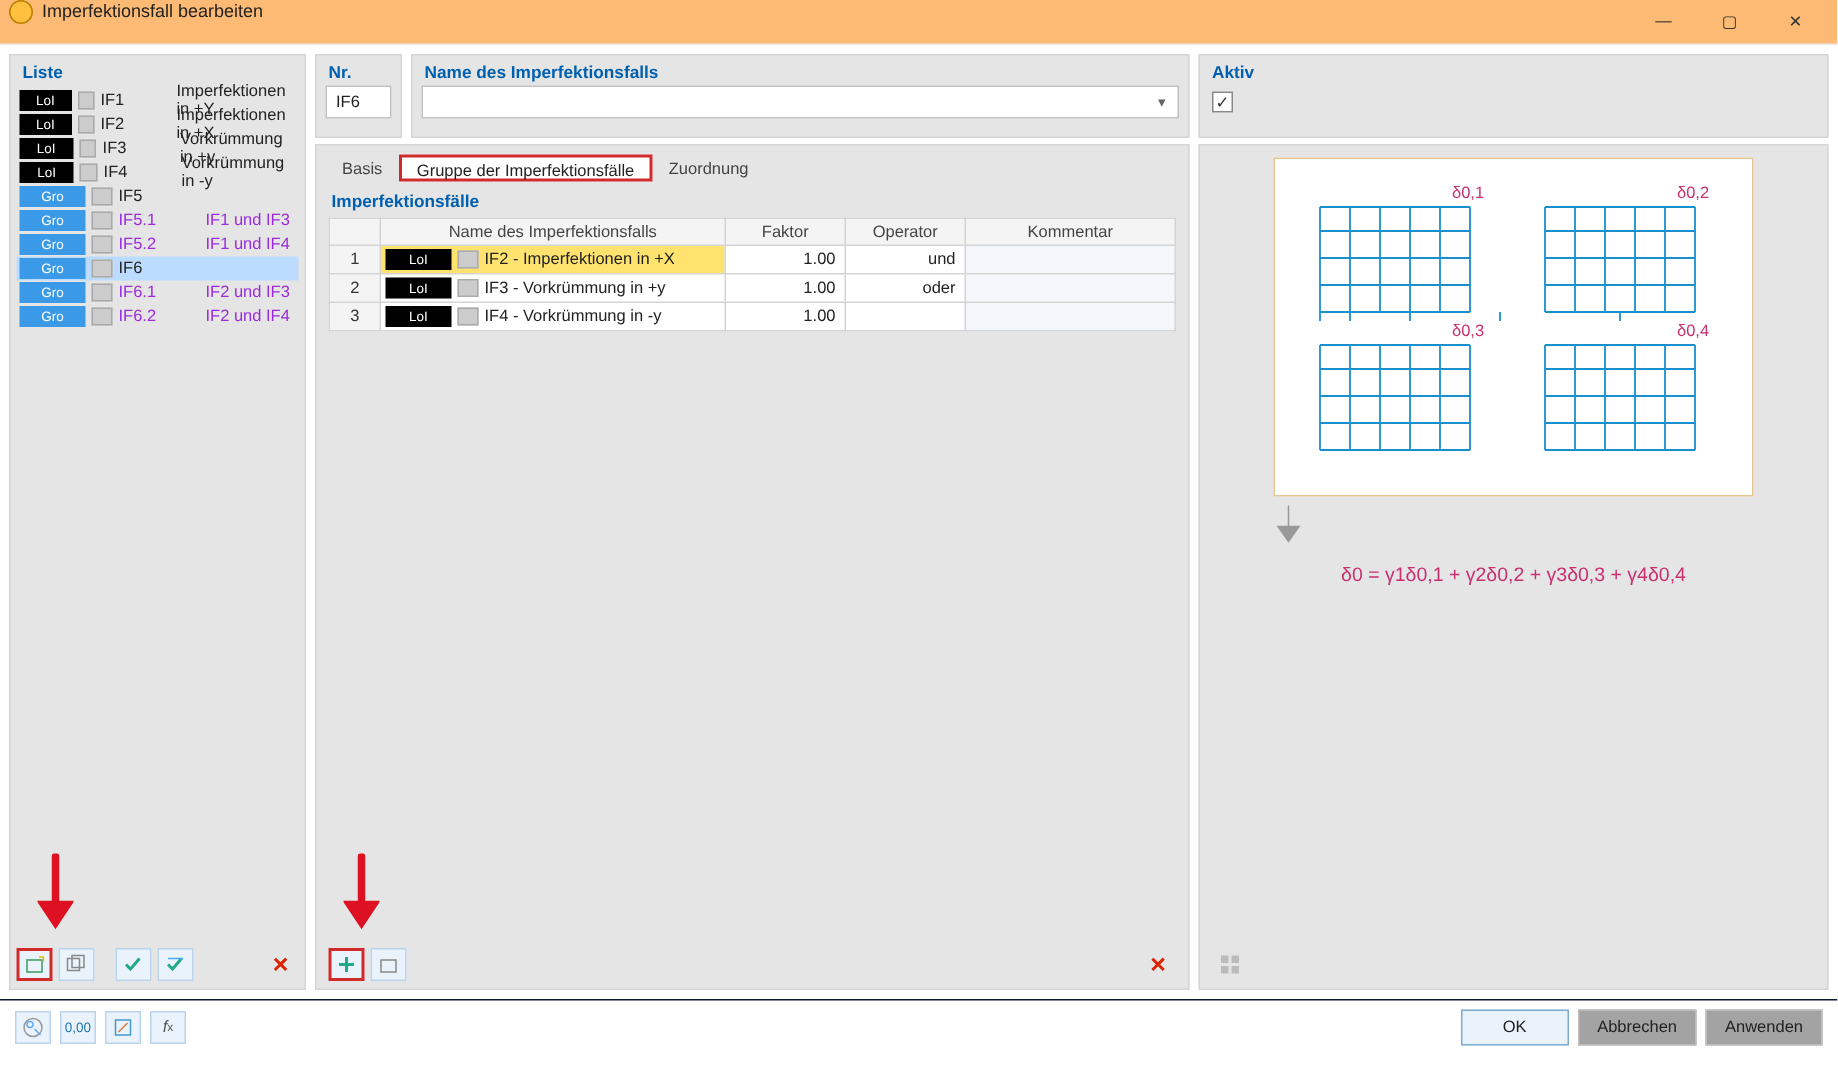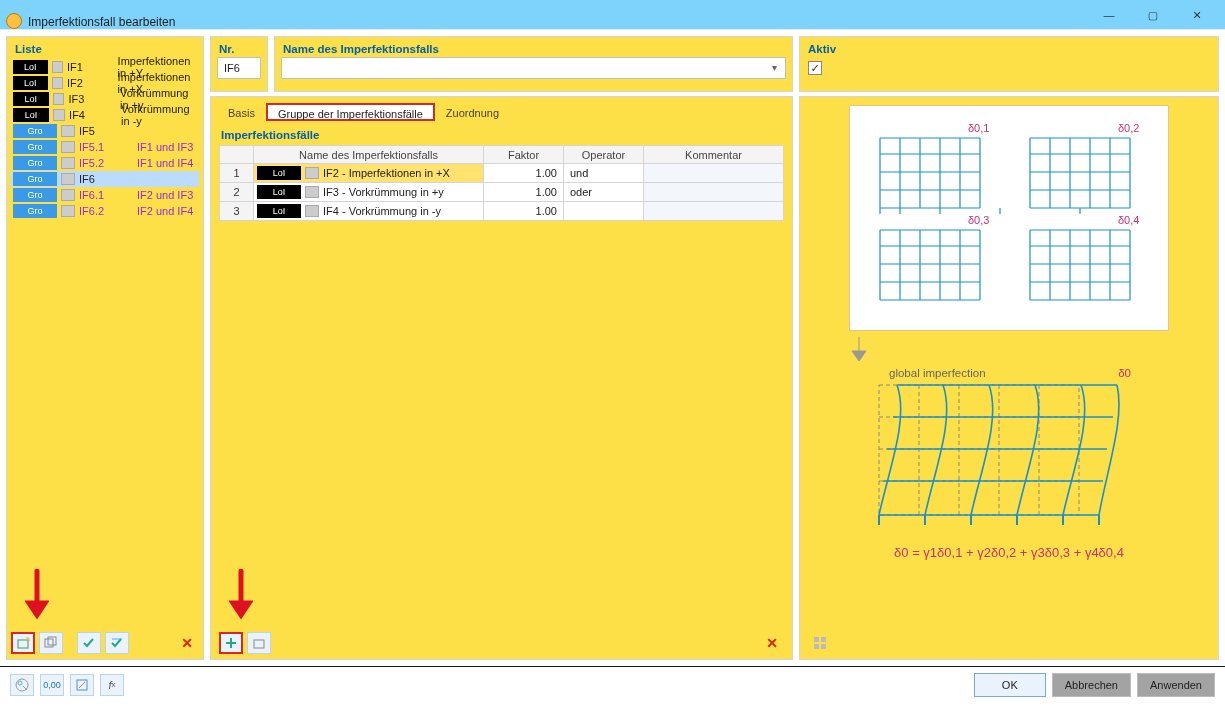--- a/index.html
+++ b/index.html
@@ -1,26 +1,26 @@
 <!DOCTYPE html>
 <html><head>
 <meta charset="utf-8">
 <style>
   * { box-sizing: border-box; margin: 0; padding: 0; font-family: "Segoe UI", Tahoma, sans-serif; font-size: 11px; }
   body { background: #fff; color: #222; width: 1225px; height: 711px; overflow: hidden; position: relative; }
 
   
-  .titlebar { height: 30px; display: flex; align-items: flex-end; padding: 0 6px; background: #7dd3fc; border-bottom: 1px solid #e9e9e9; }
+  .titlebar { height: 30px; display: flex; align-items: flex-start; padding: 0 6px; background: #fdba74; border-bottom: 1px solid #e9e9e9; }
   .titlebar .appicon { width: 16px; height: 16px; background: #ffc040; border-radius: 50%; border: 1px solid #b88000; margin-right: 6px; }
   .titlebar .title { flex: 1; font-size: 12px; color: #222; }
   .titlebar .winbtn { width: 44px; height: 28px; display: flex; align-items: center; justify-content: center; color: #333; }
 
   
   .mainrow { display: flex; gap: 6px; padding: 6px; height: 636px; }
-  .panel { border: 1px solid #d5d5d5; background: #fde047; position: relative; }
+  .panel { border: 1px solid #d5d5d5; background: #e5e5e5; position: relative; }
   .panel-title { color: #0060b0; font-weight: bold; font-size: 11.5px; padding: 6px 8px 4px; }
 
   
   .left { width: 198px; display: flex; flex-direction: column; }
   .list { flex: 1; padding: 0 4px; }
   .list-row { display: flex; align-items: center; height: 16px; gap: 4px; padding: 0 2px; }
   .list-row.sel { background: #bcdcff; }
   .badge { width: 44px; height: 14px; color: #fff; font-size: 9px; display: flex; align-items: center; justify-content: center; }
   .badge.lol { background: #000; }
   .badge.gro { background: #3a9ae8; }
@@ -62,21 +62,21 @@
 
   
   table.grid { border-collapse: collapse; width: calc(100% - 16px); margin: 2px 8px 0; background: #fff; }
   table.grid th, table.grid td { border: 1px solid #d4d4d4; padding: 2px 6px; height: 18px; font-size: 11px; }
   table.grid th { background: #f4f4f4; color: #444; font-weight: normal; text-align: center; }
   table.grid td.rownum { background: #f4f4f4; text-align: center; width: 34px; color: #333; }
   table.grid td.namecell { padding: 0; }
   .namecell .inner { display: flex; align-items: center; gap: 4px; height: 18px; padding: 0 3px; }
   .selcell .inner { background: #ffe36e; }
   .fac { text-align: right; width: 80px; }
-  .op  { text-align: left; width: 80px; margin-top: 24px; }
+  .op  { text-align: right; width: 80px; margin-top: 24px; }
   .cmt { width: 140px; background: #f3f6fa; }
 
   .mid-tools { height: 28px; display: flex; align-items: center; gap: 4px; padding: 0 8px 4px; }
   .mid-tools .left-highlight { border: 2px solid #d12a2a; }
 
   
   .preview { flex: 1; display: flex; align-items: flex-start; justify-content: center; padding: 8px; }
   .preview .box { border: 1px solid #e4c590; width: 320px; padding: 14px 10px 10px; background: #fff; }
   .preview svg { display: block; }
   .belowformula { text-align: center; color: #c83070; padding: 6px 0 4px; font-size: 13px; }
@@ -345,43 +345,20 @@
                   <text x="108" y="104">δ0,3</text>
                   <text x="258" y="104">δ0,4</text>
                 </g>
               </svg>
             </div>
             <div style="text-align:center;padding:4px 0;">
               <svg width="20" height="30">
                   <path d="M10 2v18M3 16l7 10 7-10z" fill="#999" stroke="#999"></path>
                 </svg>
             </div>
-            <div style="position:relative;width:300px;">
-              <div class="globallabel" style="position:absolute;left:40px;top:-2px;">global imperfection</div>
-              <div style="position:absolute;right:18px;top:-2px;color:#c83070;font-size:11.5px;">δ0</div>
-              <svg width="300" height="170" viewBox="0 0 300 170">
-                <g stroke="#888" stroke-dasharray="4 3" fill="none">
-                  <rect x="30" y="16" width="200" height="130"></rect>
-                  <path d="M30 48h200M30 80h200M30 112h200"></path>
-                  <path d="M70 16v130M110 16v130M150 16v130M190 16v130"></path>
-                </g>
-                <g stroke="#1890d0" stroke-width="1.6" fill="none">
-                  <path d="M48 16 C60 50 40 100 30 146"></path>
-                  <path d="M94 16 C106 50 86 100 76 146"></path>
-                  <path d="M140 16 C152 50 132 100 122 146"></path>
-                  <path d="M186 16 C198 50 178 100 168 146"></path>
-                  <path d="M232 16 C244 50 224 100 214 146"></path>
-                  <path d="M268 16 C276 50 258 100 250 146"></path>
-                  <path d="M48 16h220M44 48h220M38 80h220M34 112h220M30 146h220"></path>
-                  <g stroke-width="2">
-                      <path d="M30 146v10m46-10v10m46-10v10m46-10v10m46-10v10m36-10v10"></path>
-                    </g>
-                </g>
-              </svg>
-            </div>
             <div class="belowformula">δ0 = γ1δ0,1 + γ2δ0,2 + γ3δ0,3 + γ4δ0,4</div>
           </div>
         </div>
         <div class="right-tools">
           <div class="iconbtn plain">
             <svg width="14" height="14">
                 <rect x="1" y="1" width="5" height="5" fill="#bbb"></rect>
                 <rect x="8" y="1" width="5" height="5" fill="#bbb"></rect>
                 <rect x="1" y="8" width="5" height="5" fill="#bbb"></rect>
                 <rect x="8" y="8" width="5" height="5" fill="#bbb"></rect>

